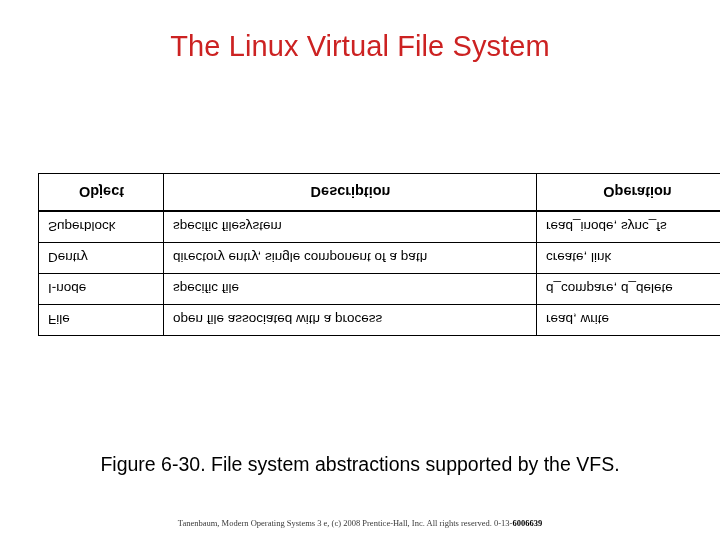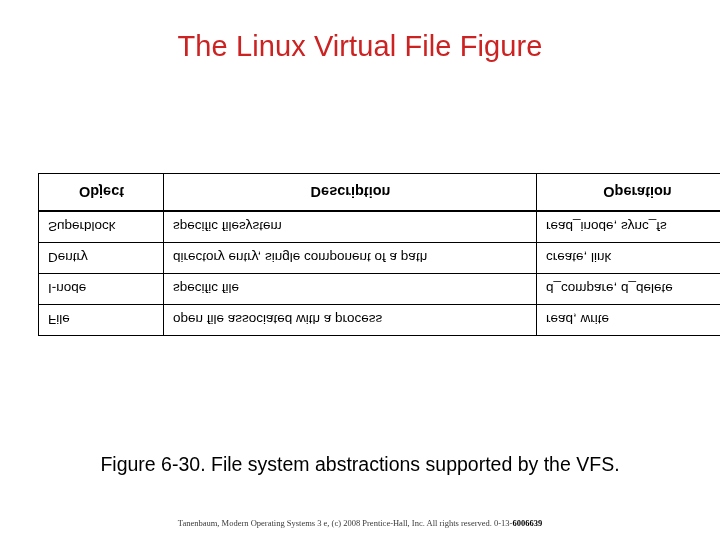--- a/index.html
+++ b/index.html
@@ -108,21 +108,21 @@
     white-space: nowrap;
   }
   .footer-credit .isbn-bold {
     font-weight: bold;
     color: #000000;
   }
 </style>
 </head>
 <body>
 
-<div class="slide-title">The Linux Virtual File Figure</div>
+<div class="slide-title">The Linux Virtual File System</div>
 
 <div class="figure-wrap">
   <table class="vfs-table">
     <tbody>
       <tr class="first-row">
         <td class="col-object">File</td>
         <td class="col-desc">open file associated with a process</td>
         <td class="col-op">read, write</td>
       </tr>
       <tr>

